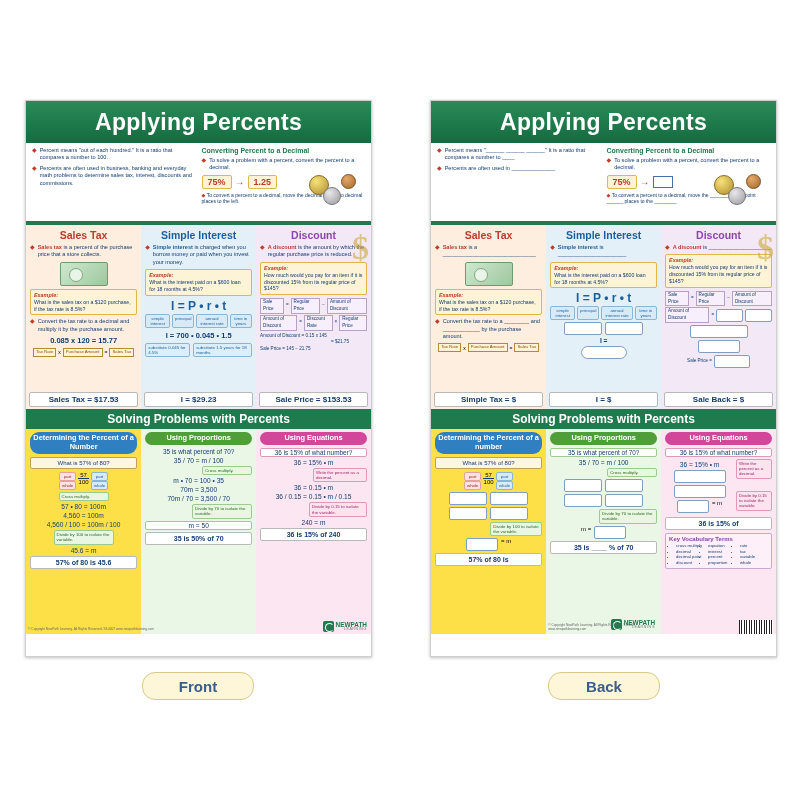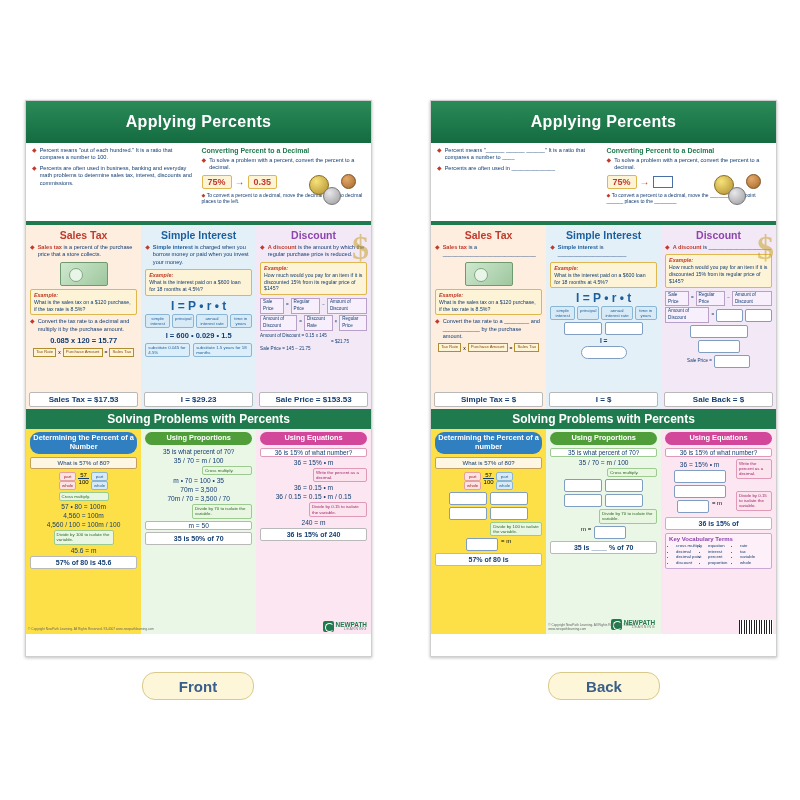--- a/index.html
+++ b/index.html
@@ -4,21 +4,21 @@
 <style>
   html,body{margin:0;padding:0;}
   body{width:800px;height:800px;background:#ffffff;font-family:"Liberation Sans",sans-serif;overflow:hidden;}
   .stage{position:relative;width:800px;height:800px;}
 
   .poster{position:absolute;top:100px;width:345px;height:555px;background:#ffffff;border:1px solid #cfcfcf;box-shadow:0 1px 3px rgba(0,0,0,.25);overflow:hidden;}
   .poster.front{left:25px;}
   .poster.back{left:430px;}
 
   .hdr{height:42px;background:#1f7a4d;background:linear-gradient(180deg,#2a8b58 0%,#146b40 100%);display:flex;align-items:center;justify-content:center;}
-  .hdr span{color:#ffffff;font-size:16px;font-weight:bold;letter-spacing:.3px;}
+  .hdr span{color:#ffffff;font-size:23px;font-weight:bold;letter-spacing:.3px;}
 
   .intro{position:relative;background:#ffffff;padding:4px 6px 2px 6px;height:78px;box-sizing:border-box;}
   .intro .cols{display:flex;gap:6px;}
   .intro .left{width:50%;}
   .intro .right{width:50%;}
   .bullet{display:flex;gap:3px;font-size:5.6px;line-height:1.32;color:#123d73;margin-bottom:3px;}
   .bullet .dot{color:#c0392b;font-size:6px;line-height:1.1;}
   .bullet b{color:#1c3f7a;}
   .green-t{color:#1f7a4d;font-weight:bold;font-size:7px;margin:0 0 3px 0;}
   .pct-box{display:inline-block;border:1px solid #e0b64f;background:#fdf3d6;padding:1px 5px;border-radius:2px;color:#c0392b;font-size:9px;font-weight:bold;}
@@ -132,21 +132,21 @@
         </div>
         <div class="right">
           <div class="green-t">Converting Percent to a Decimal</div>
           <div class="bullet">
             <span class="dot">◆</span>
             <span>To solve a problem with a percent, convert the percent to a decimal.</span>
           </div>
           <div class="arrowline">
             <span class="pct-box">75%</span>
             <span style="color:#c0392b;font-size:10px;">→</span>
-            <span class="pct-box">0.35</span>
+            <span class="pct-box">1.25</span>
           </div>
           <div class="sub">
             <span style="color:#c0392b;">◆ </span><span>To convert a percent to a decimal, move the decimal point two decimal places to the left.</span>
           </div>
         </div>
       </div>
     </div>
 
     <div class="divider"></div>
 
@@ -189,21 +189,21 @@
           <div class="etitle">Example:</div>
           <p>What is the interest paid on a $600 loan for 18 months at 4.5%?</p>
         </div>
         <div class="formula">I = P • r • t</div>
         <div class="flabels">
           <div class="flab">simple interest</div>
           <div class="flab">principal</div>
           <div class="flab">annual interest rate</div>
           <div class="flab">time in years</div>
         </div>
-        <div class="workline">I = 600 • 0.029 • 1.5</div>
+        <div class="workline">I = 700 • 0.045 • 1.5</div>
         <div style="display:flex;gap:3px;justify-content:center;">
           <div class="callout blue">substitute 0.045 for 4.5%</div>
           <div class="callout blue">substitute 1.5 years for 18 months</div>
         </div>
         <div class="resultbar">I = $29.23</div>
       </div>
 
       <div class="col disc">
         <div class="dollarsign">$</div>
         <div class="coltitle">Discount</div>

